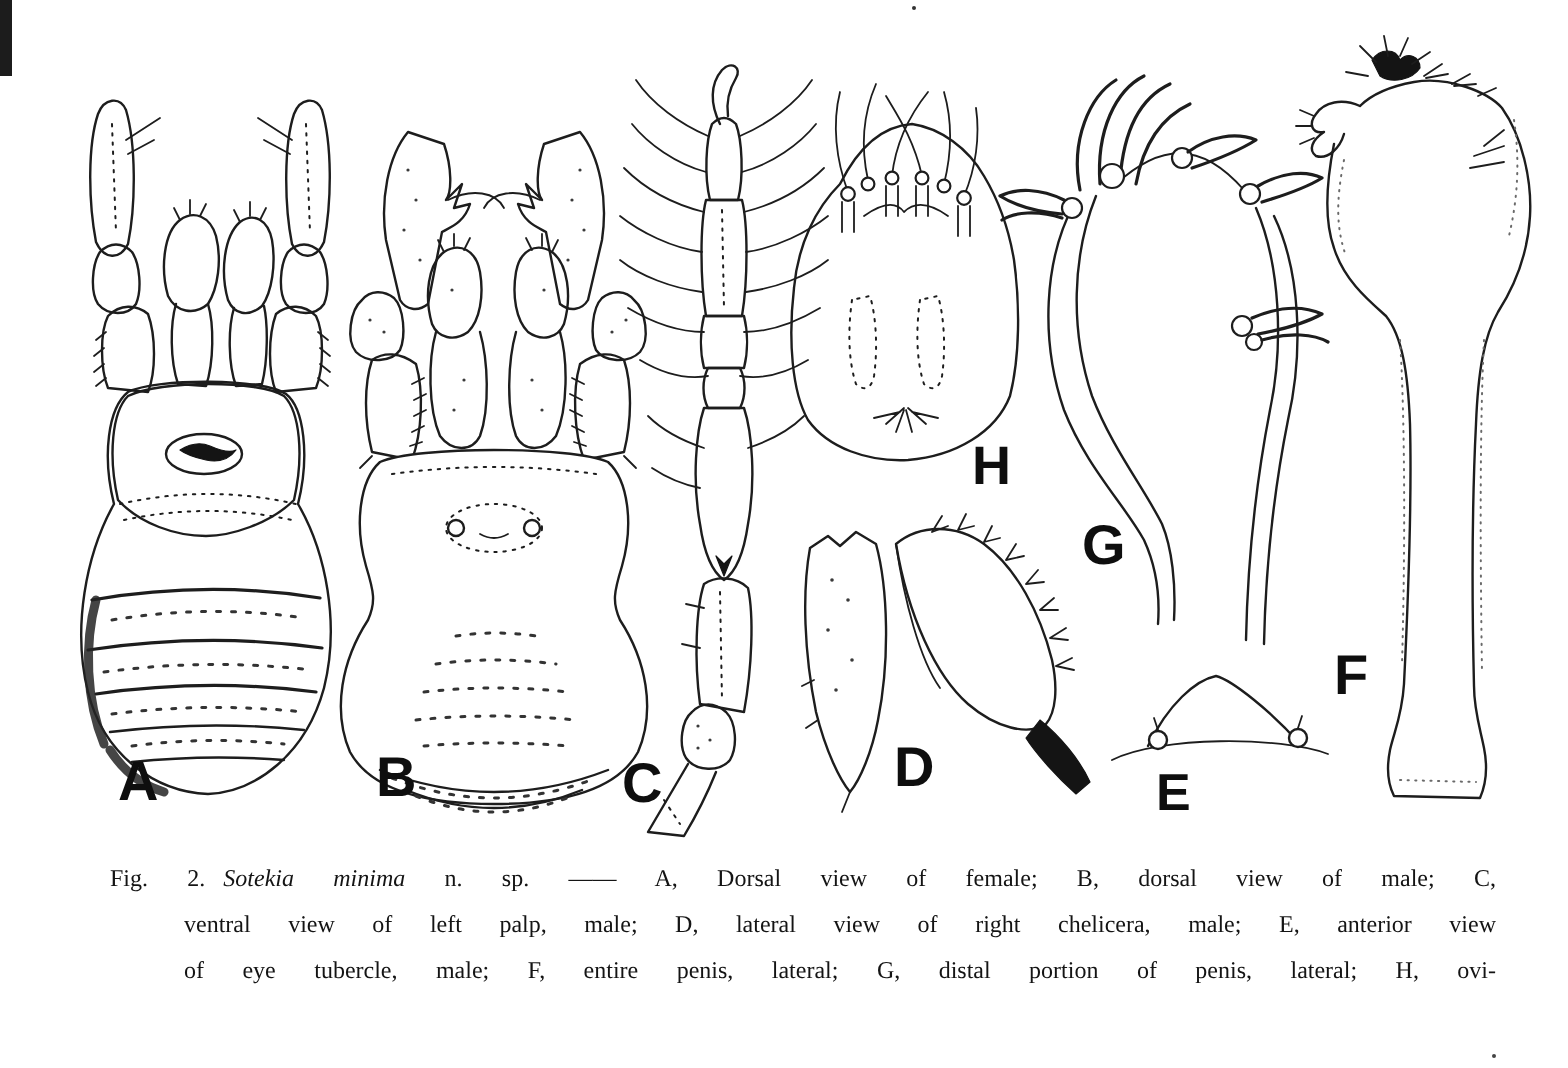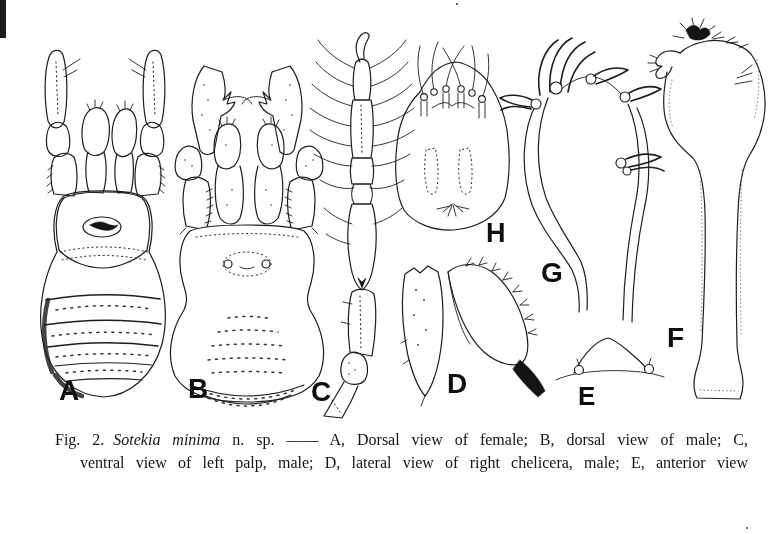--- a/index.html
+++ b/index.html
@@ -31,24 +31,24 @@
   .pl-b{left:188px;top:375px;}
   .pl-c{left:311px;top:378px;}
   .pl-d{left:447px;top:370px;}
   .pl-e{left:578px;top:383px;font-size:26px;}
   .pl-f{left:667px;top:324px;}
   .pl-g{left:541px;top:259px;}
   .pl-h{left:486px;top:220px;font-size:27px;}
   
   .cap{
     position:absolute;left:55px;top:428px;width:693px;
-    font-size:16px;line-height:23px;color:#141414;
+    font-size:12px;line-height:23px;color:#141414;
   }
   .cap-line{text-align:justify;text-align-last:justify;}
-  .cap-line.l2,.cap-line.l3,.cap-line.l4{margin-left:25px;}
+  .cap-line.l2,.cap-line.l3,.cap-line.l4{margin-left:37px;}
   .cap-line.l4{text-align-last:left;}
   .figlabel{margin-right:9px;}
   .species{font-style:italic;}
   .maggap{margin-left:14px;}
   
   .corner-mark{position:absolute;left:0;top:0;width:6px;height:38px;background:#1c1c1c;}
   .speck1{position:absolute;left:456px;top:3px;width:2px;height:2px;background:#333;border-radius:50%;}
   .speck2{position:absolute;left:746px;top:527px;width:2px;height:2px;background:#444;border-radius:50%;}
 </style>
 </head>
@@ -330,18 +330,19 @@
   <div class="plabel pl-c">C</div>
   <div class="plabel pl-d">D</div>
   <div class="plabel pl-e">E</div>
   <div class="plabel pl-f">F</div>
   <div class="plabel pl-g">G</div>
   <div class="plabel pl-h">H</div>
 
   <div class="cap">
     <div class="cap-line l1"><span class="figlabel">Fig. 2.</span><span class="species">Sotekia minima</span> <span>n. sp. —— A, Dorsal view of female; B, dorsal view of male; C,</span></div>
     <div class="cap-line l2">ventral view of left palp, male; D, lateral view of right chelicera, male; E, anterior view</div>
+    <div class="cap-line l3">of eye tubercle, male; F, entire penis, lateral; G, distal portion of penis, lateral; H, ovi-</div>
   </div>
 
   <div class="corner-mark"></div>
   <div class="speck1"></div>
   <div class="speck2"></div>
 </div>
 
 </body></html>

